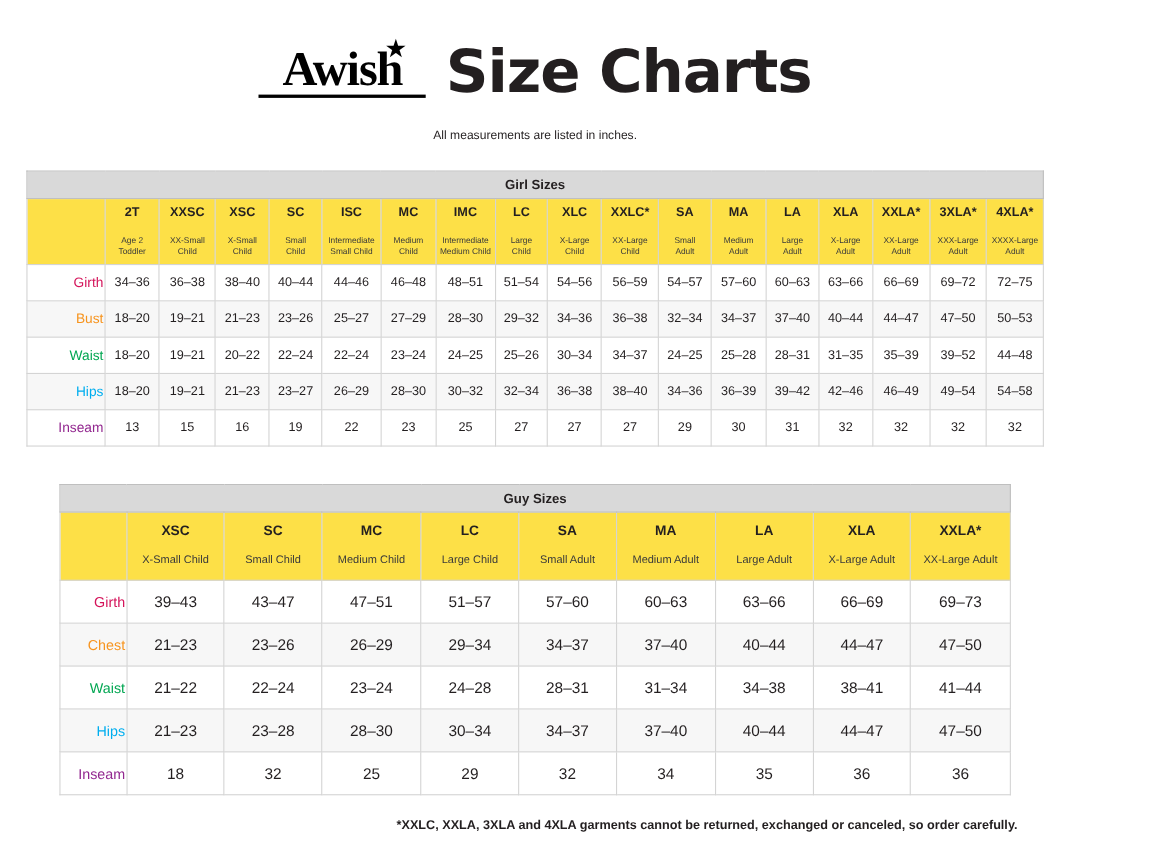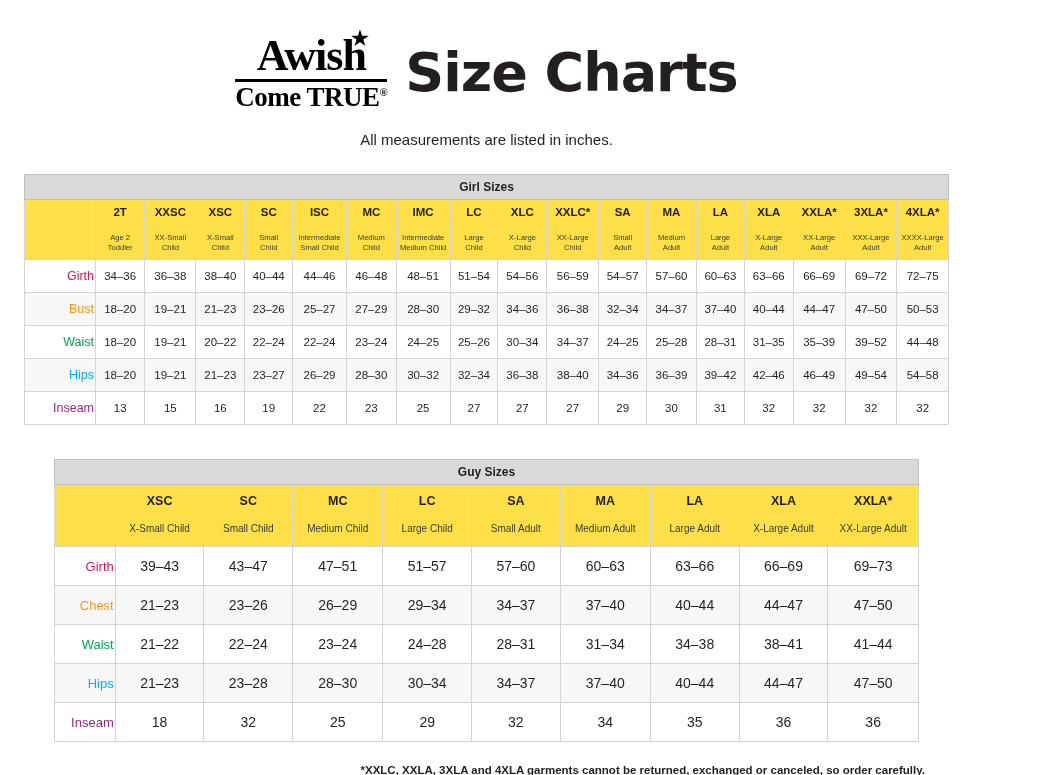--- a/index.html
+++ b/index.html
@@ -63,21 +63,21 @@
   .logo-bottom sup { font-size: 11px; vertical-align: super; }
   .title {
     font-family: "DejaVu Sans", sans-serif;
     font-weight: bold;
     font-size: 54px;
     letter-spacing: -1px;
     color: #231f20;
   }
   .subtitle {
     text-align: center;
-    font-size: 15px;
+    font-size: 11px;
     color: #231f20;
     margin-top: 20px;
   }
 
   
   table {
     border-collapse: collapse;
     table-layout: fixed;
   }
   .girl-wrap { margin: 26px 24px 0 24px; }
@@ -150,23 +150,20 @@
 
 <div class="page">
 
   <div class="header">
     <div class="logo">
       <div class="logo-top">
         <span>Awish</span>
         <span class="logo-star">★</span>
       </div>
       <div class="logo-rule"></div>
-      <div class="logo-bottom">
-        <span>Come TRUE</span><sup>®</sup>
-      </div>
     </div>
     <div class="title">Size Charts</div>
   </div>
 
   <div class="subtitle">All measurements are listed in inches.</div>
 
   <div class="girl-wrap">
     <table>
       <colgroup id="girl-cols">
           <col style="width: 56px;">

